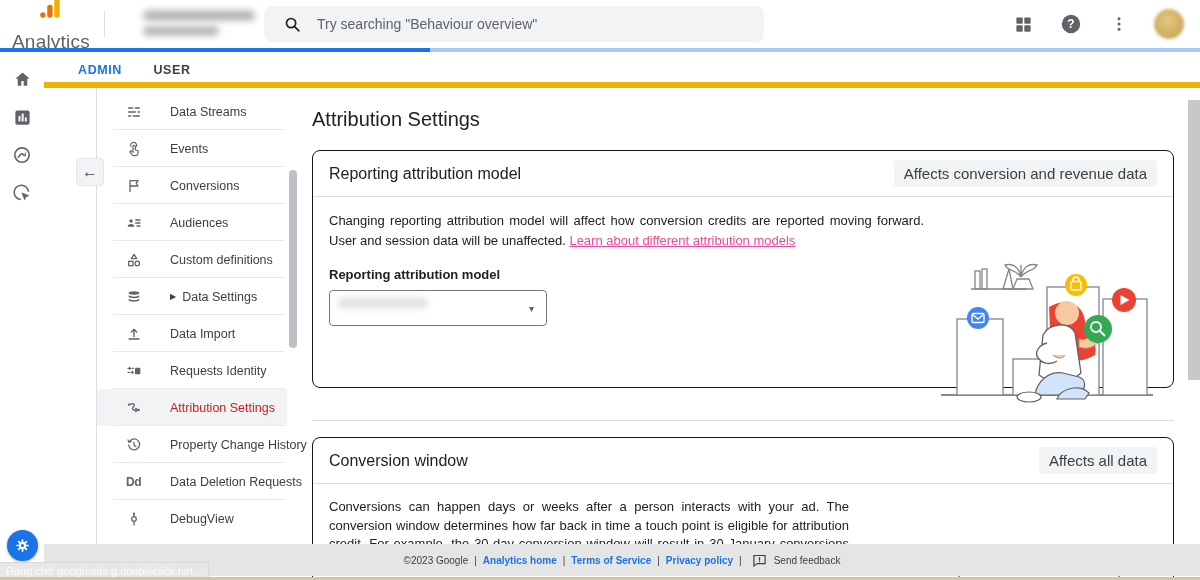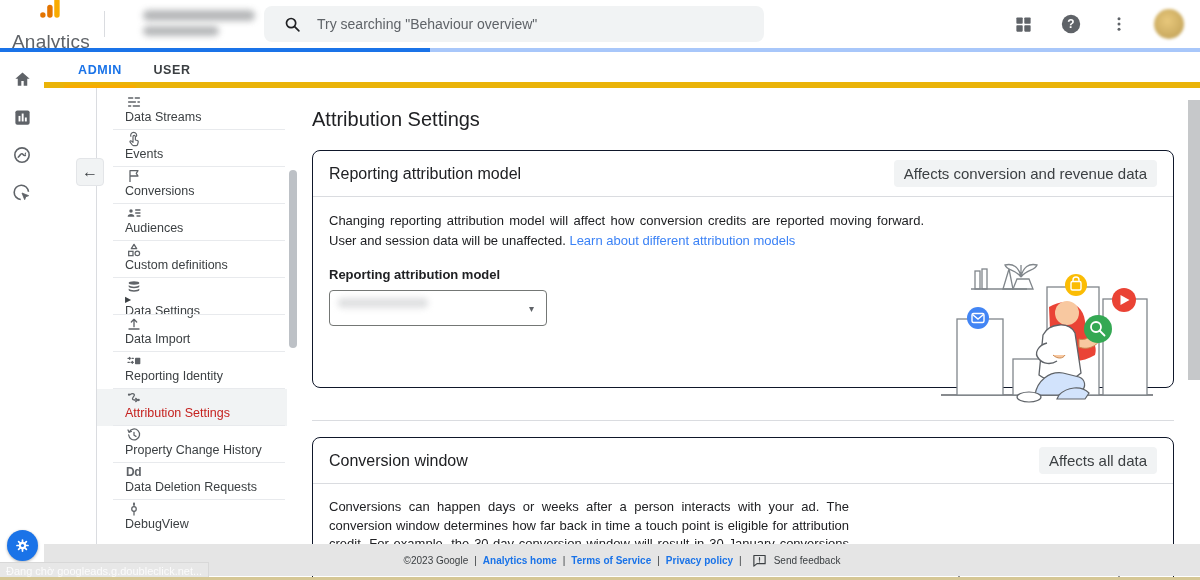--- a/index.html
+++ b/index.html
@@ -34,21 +34,21 @@
   .tab{position:absolute;top:0;height:36px;display:flex;align-items:center;justify-content:center;
        font-size:12.5px;letter-spacing:.6px;font-weight:700;cursor:pointer;}
   .tab-admin{left:20px;width:72px;color:#1a73e8;}
   .tab-admin .underline{position:absolute;left:0;bottom:0;width:72px;height:3px;background:#f9ab00;border-radius:2px 2px 0 0;}
   .tab-user{left:104px;width:48px;color:#3c4043;}
   
   .vline{position:absolute;left:96px;top:88px;width:1px;height:456px;background:#dadce0;}
   .back-btn{position:absolute;left:76px;top:158px;width:28px;height:28px;background:#f1f3f4;border:1px solid #e3e5e8;
             border-radius:4px;display:flex;align-items:center;justify-content:center;font-size:16px;color:#3c4043;cursor:pointer;box-sizing:border-box;}
   .sidebar{position:absolute;left:97px;top:93px;width:190px;}
-  .sb-item{position:relative;height:37px;display:flex;align-items:flex-start;padding-left:28px;cursor:pointer;box-sizing:border-box;flex-direction:column;}
+  .sb-item{position:relative;height:37px;display:flex;align-items:center;padding-left:28px;cursor:pointer;box-sizing:border-box;}
   .sb-item:not(:last-child)::after{content:"";position:absolute;left:16px;right:2px;bottom:0;border-bottom:1px solid #e8eaed;}
   .sb-icon{width:17px;height:17px;margin-right:28px;display:flex;align-items:center;justify-content:center;flex:none;}
   .sb-label{font-size:12.5px;color:#3c4043;white-space:nowrap;}
   .sb-item.selected{background:#f1f3f4;}
   .sb-item.selected .sb-label{color:#c5221f;}
   .dd-text{font-size:12px;font-weight:700;color:#5f6368;letter-spacing:-.5px;}
   .expand-tri{font-size:8px;color:#3c4043;margin-right:6px;}
   .sb-scrollbar{position:absolute;left:289px;top:170px;width:8px;height:178px;background:#bdc1c6;border-radius:4px;}
   .page-scrollbar{position:absolute;left:1188px;top:100px;width:12px;height:280px;background:#c6c8ca;}
   
@@ -57,21 +57,21 @@
   .card1{top:150px;height:238px;}
   .card2{top:437px;height:180px;}
   .card-header{height:46px;display:flex;align-items:center;justify-content:space-between;
                padding:0 16px;border-bottom:1px solid #dadce0;box-sizing:border-box;}
   .card-title{font-size:16px;color:#202124;}
   .badge{background:#f1f3f4;color:#3c4043;font-size:15px;padding:5px 10px;border-radius:4px;white-space:nowrap;text-align:center;}
   .card-body{position:relative;padding:14px 16px;}
   .para{font-size:13px;color:#202124;line-height:20px;text-align:justify;}
   .para1{width:595px;}
   .para2{width:520px;line-height:18.5px;}
-  .link{color:#3b82f6;cursor:pointer;}
+  .link{color:#ec4899;text-decoration:underline;cursor:pointer;}
   .field-label{font-size:13px;font-weight:700;color:#202124;margin-top:16px;}
   .dropdown{position:relative;margin-top:8px;width:218px;height:36px;border:1px solid #747775;border-radius:4px;
             display:flex;align-items:center;justify-content:flex-end;padding-right:12px;box-sizing:border-box;cursor:pointer;background:#fff;}
   .dropdown .caret{font-size:10px;color:#5f6368;}
   .dropdown .redacted{position:absolute;left:8px;top:7px;width:90px;height:10px;background:#c9cbcd;border-radius:4px;filter:blur(3px);opacity:.6;}
   .illus1{position:absolute;right:10px;top:50px;}
   .illus2{position:absolute;right:8px;top:68px;}
   .section-divider{position:absolute;left:312px;top:420px;width:862px;height:1px;background:#dadce0;}
   
   .footer{position:absolute;left:44px;top:544px;width:1156px;height:32px;background:#e5e5e5;
@@ -279,21 +279,21 @@
     </div>
 
     <div class="sb-item">
       <span class="sb-icon">
         <svg width="16" height="16" viewBox="0 0 24 24" fill="none" stroke="#5f6368" stroke-width="2" stroke-linecap="round">
           <path d="M3 8h3.5M9 8h2M3 14h2M7.5 14h3.5"></path>
           <path d="M5.5 6.5v3M9.5 12.5v3"></path>
           <rect x="13.5" y="7" width="8" height="10" rx="1.2" fill="#5f6368" stroke="none"></rect>
         </svg>
       </span>
-      <span class="sb-label">Reporting Identity</span>
+      <span class="sb-label">Requests Identity</span>
     </div>
 
     <div class="sb-item selected">
       <span class="sb-icon">
         <svg width="16" height="16" viewBox="0 0 24 24" fill="none" stroke="#5f6368" stroke-width="1.9" stroke-linecap="round">
           <circle cx="4.5" cy="7" r="1.7" fill="#5f6368" stroke="none"></circle>
           <path d="M6 7c4-3 8-1 6 2s-4 5 0 6h4.5"></path>
           <path d="M14.5 12.5l3 2.5-3 2.5" stroke-linejoin="round"></path>
           <circle cx="19" cy="15" r="1.7" fill="#5f6368" stroke="none"></circle>
         </svg>

